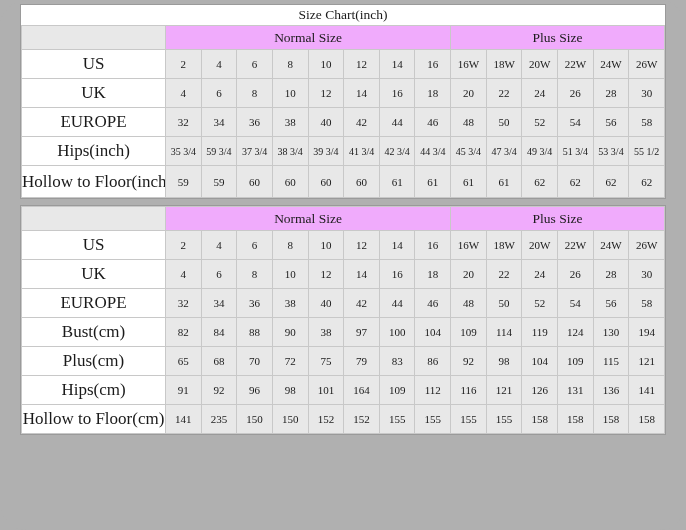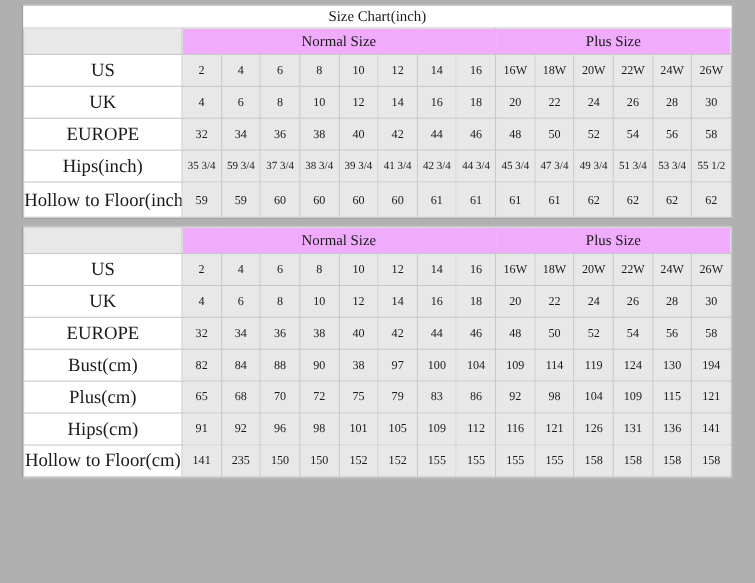--- a/index.html
+++ b/index.html
@@ -292,21 +292,21 @@
           <td class="val">121</td>
         </tr>
 
         <tr class="data">
           <td class="lbl">Hips(cm)</td>
           <td class="val">91</td>
           <td class="val">92</td>
           <td class="val">96</td>
           <td class="val">98</td>
           <td class="val">101</td>
-          <td class="val">105</td>
+          <td class="val">164</td>
           <td class="val">109</td>
           <td class="val">112</td>
           <td class="val">116</td>
           <td class="val">121</td>
           <td class="val">126</td>
           <td class="val">131</td>
           <td class="val">136</td>
           <td class="val">141</td>
         </tr>
 

